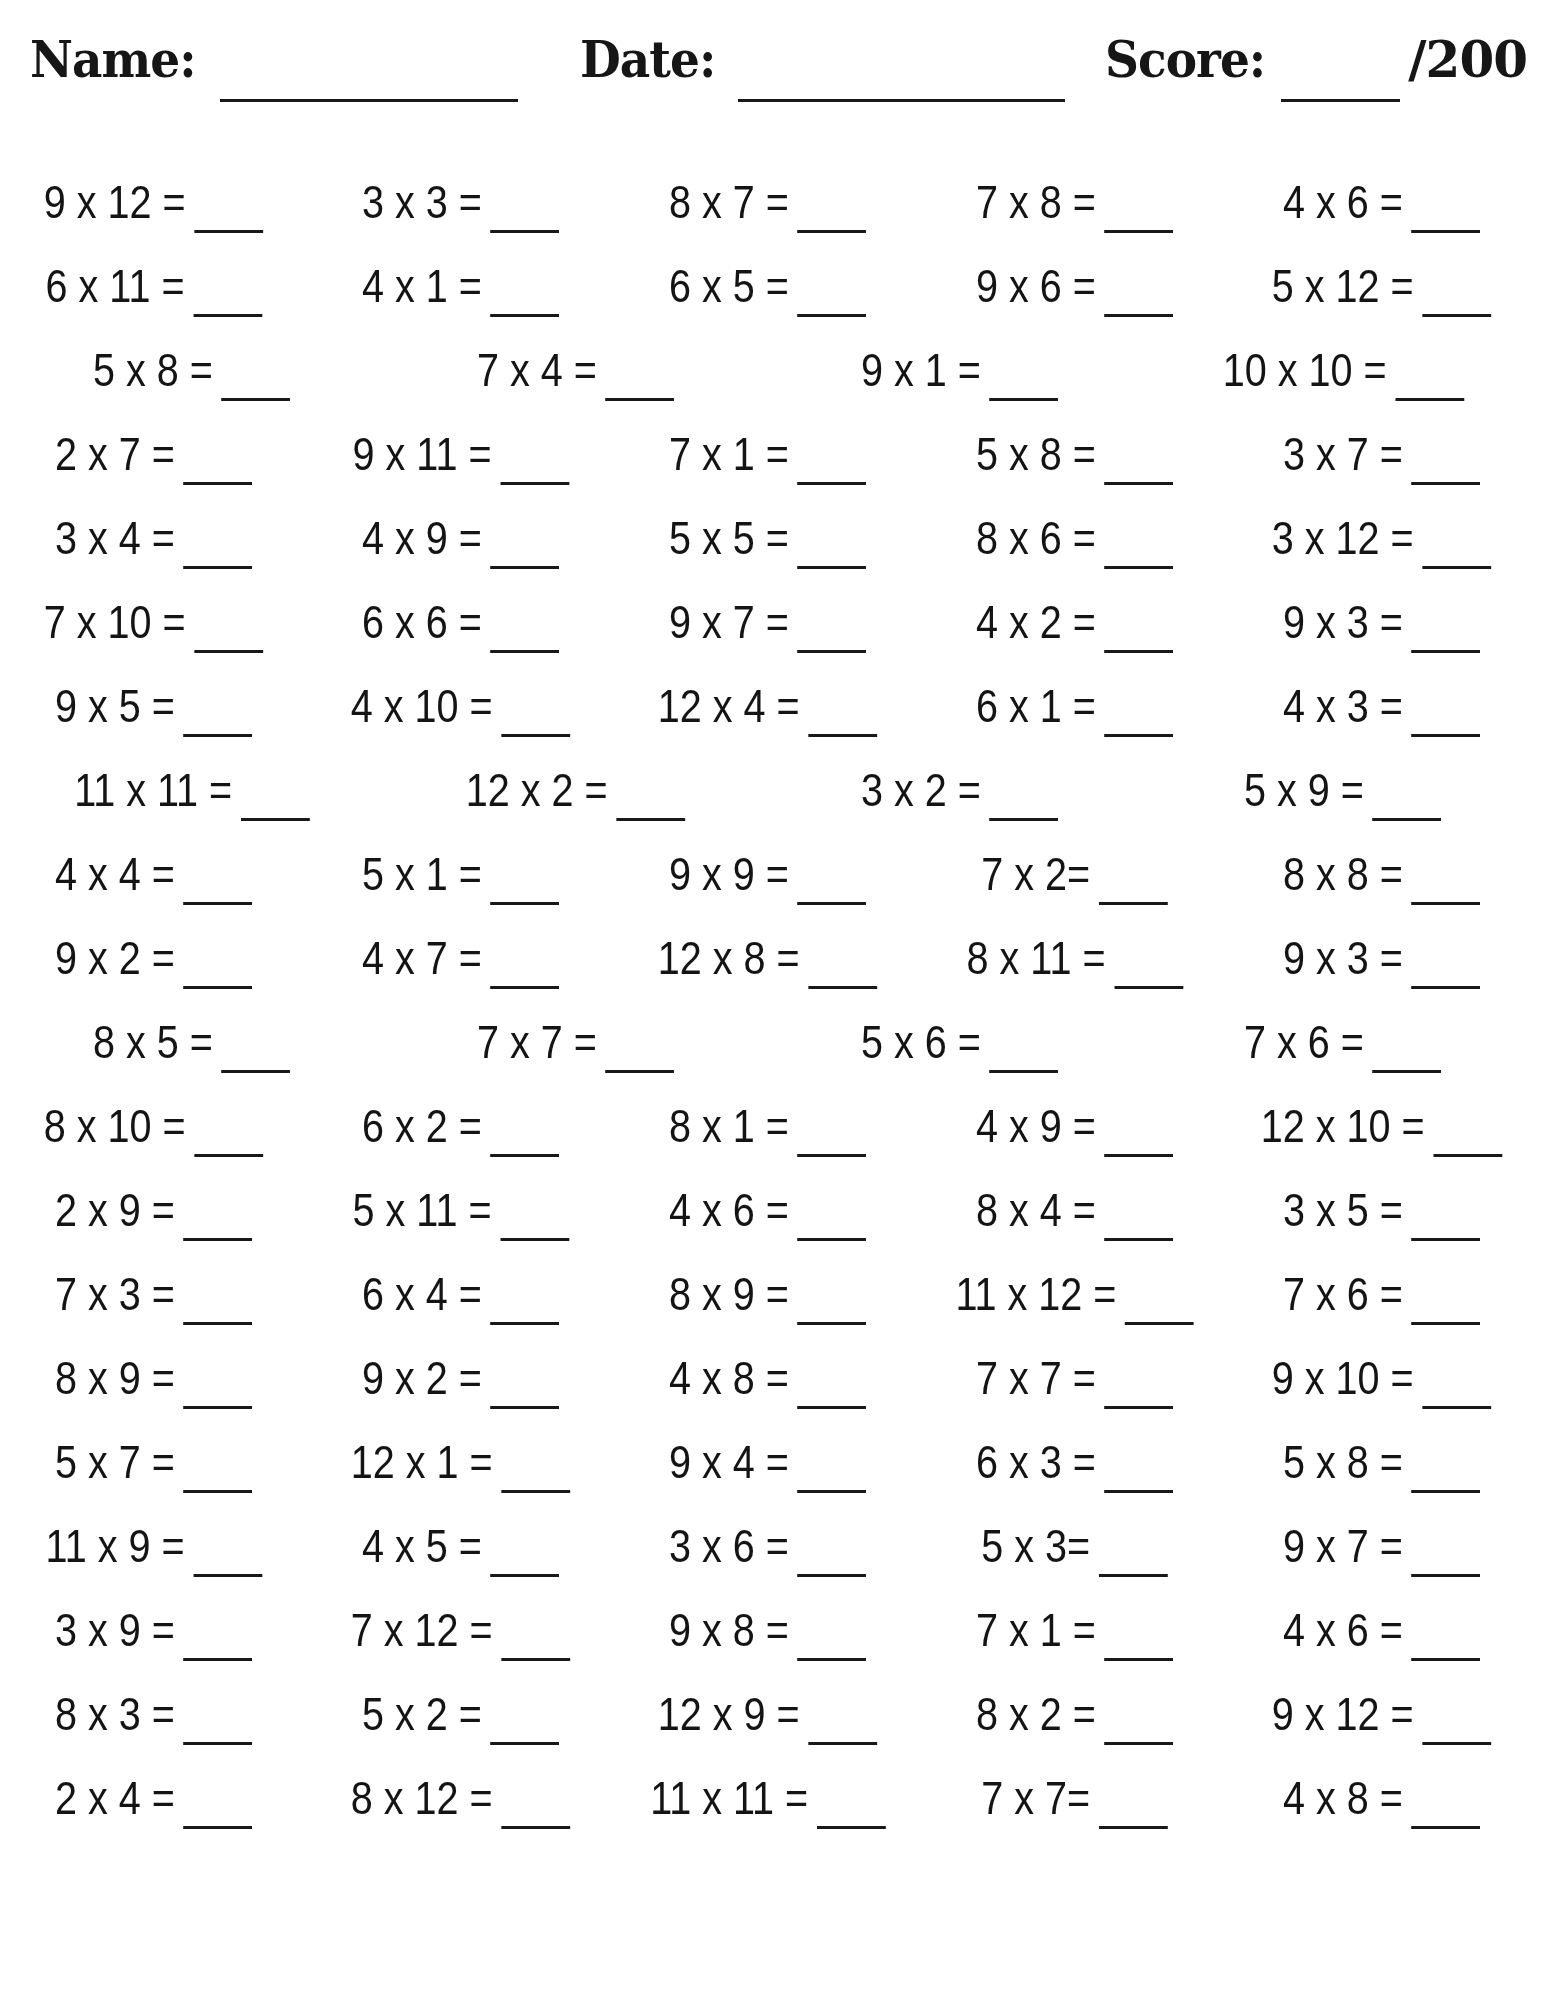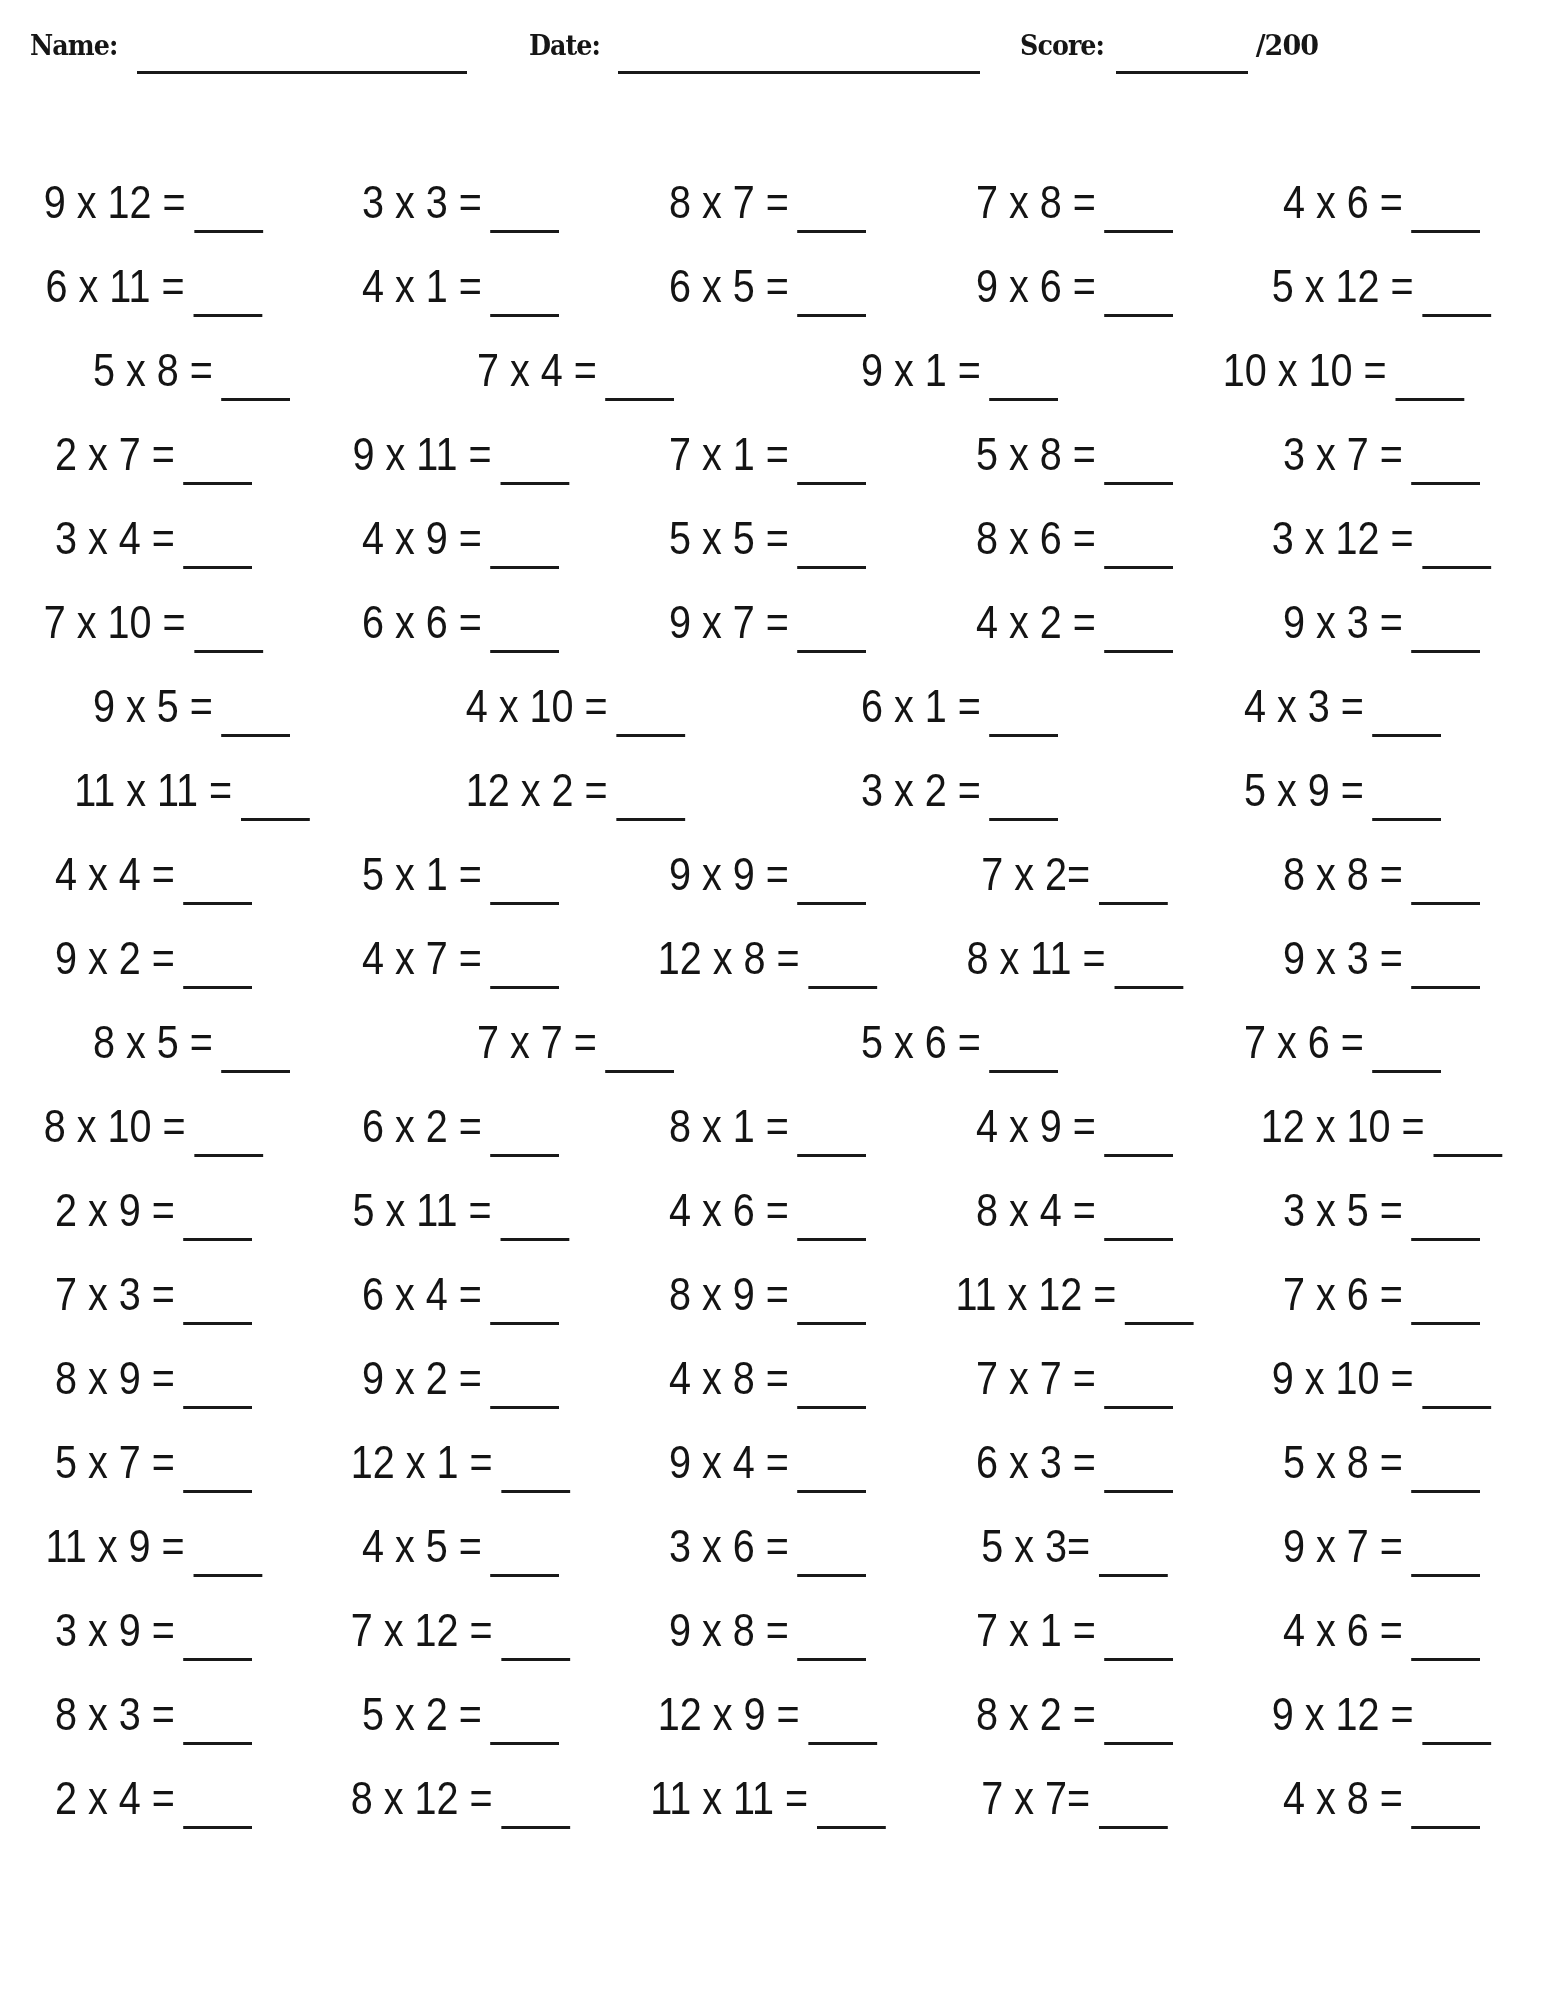--- a/index.html
+++ b/index.html
@@ -17,21 +17,21 @@
   
   .header {
     position: absolute;
     top: 30px;
     left: 30px;
     right: 18px;
     display: flex;
     align-items: flex-end;
     font-family: "DejaVu Serif", serif;
     font-weight: 700;
-    font-size: 27px;
+    font-size: 50px;
     letter-spacing: -1px;
     color: #161616;
     white-space: nowrap;
   }
   .hlabel { transform: scaleX(0.94); transform-origin: left bottom; }
   .hline {
     border-bottom: 3px solid #191919;
     height: 1px;
     margin-bottom: -13px;
   }
@@ -288,20 +288,26 @@
           </span>
         </div>
         <div class="pcell">
           <span class="pinner">
             <span class="expr">4 x 10 =</span>
             <span class="blank"></span>
           </span>
         </div>
         <div class="pcell">
           <span class="pinner">
+            <span class="expr">12 x 4 =</span>
+            <span class="blank"></span>
+          </span>
+        </div>
+        <div class="pcell">
+          <span class="pinner">
             <span class="expr">6 x 1 =</span>
             <span class="blank"></span>
           </span>
         </div>
         <div class="pcell">
           <span class="pinner">
             <span class="expr">4 x 3 =</span>
             <span class="blank"></span>
           </span>
         </div>

